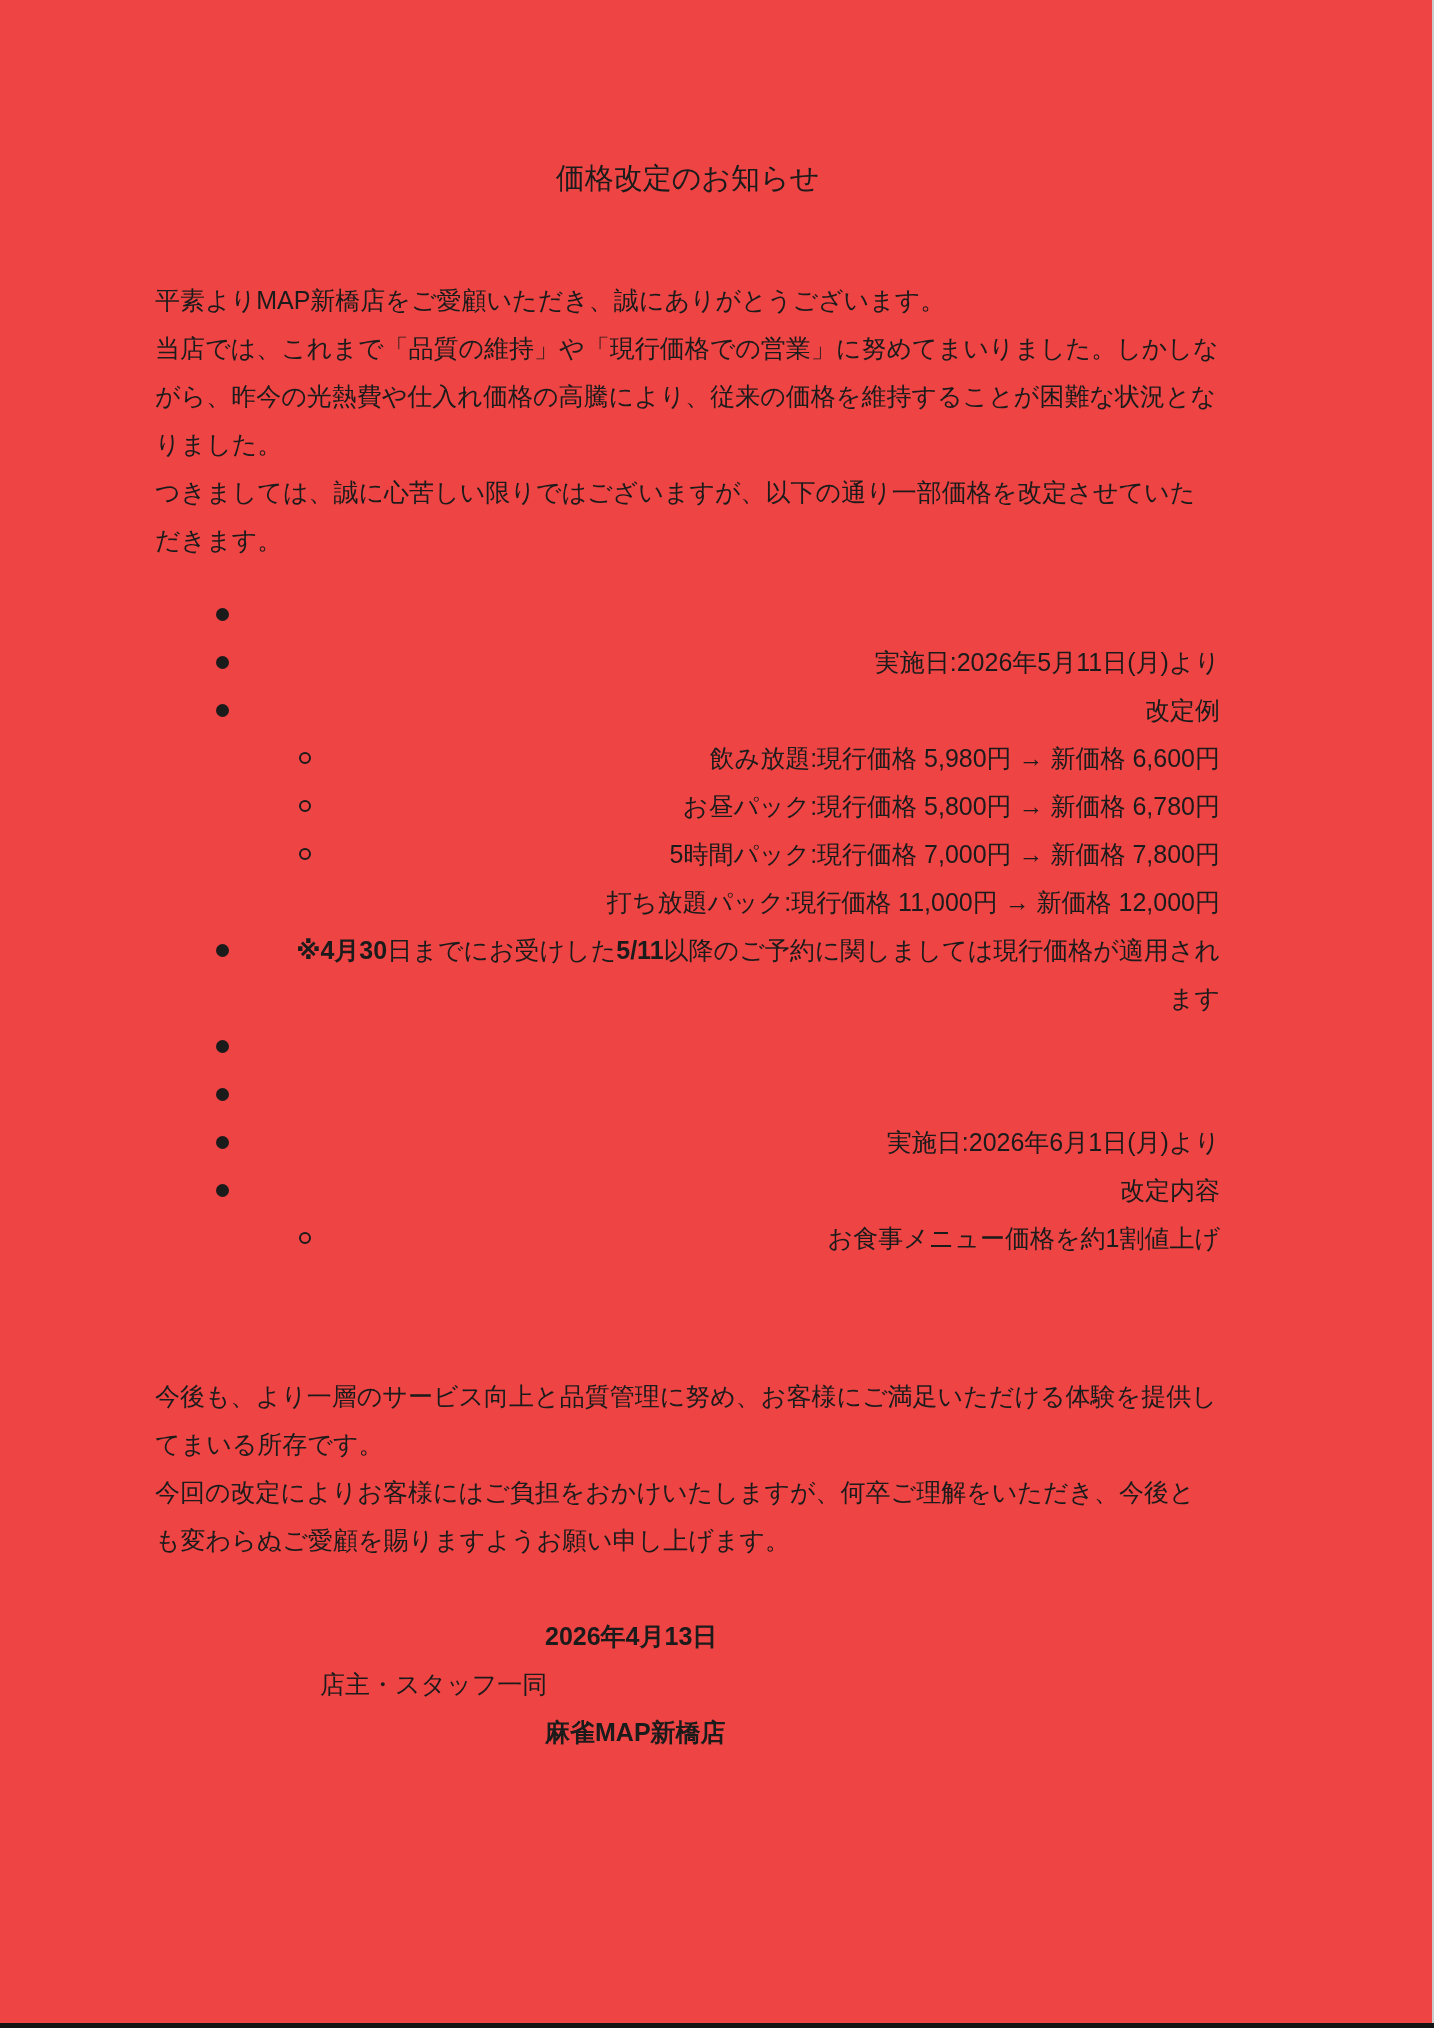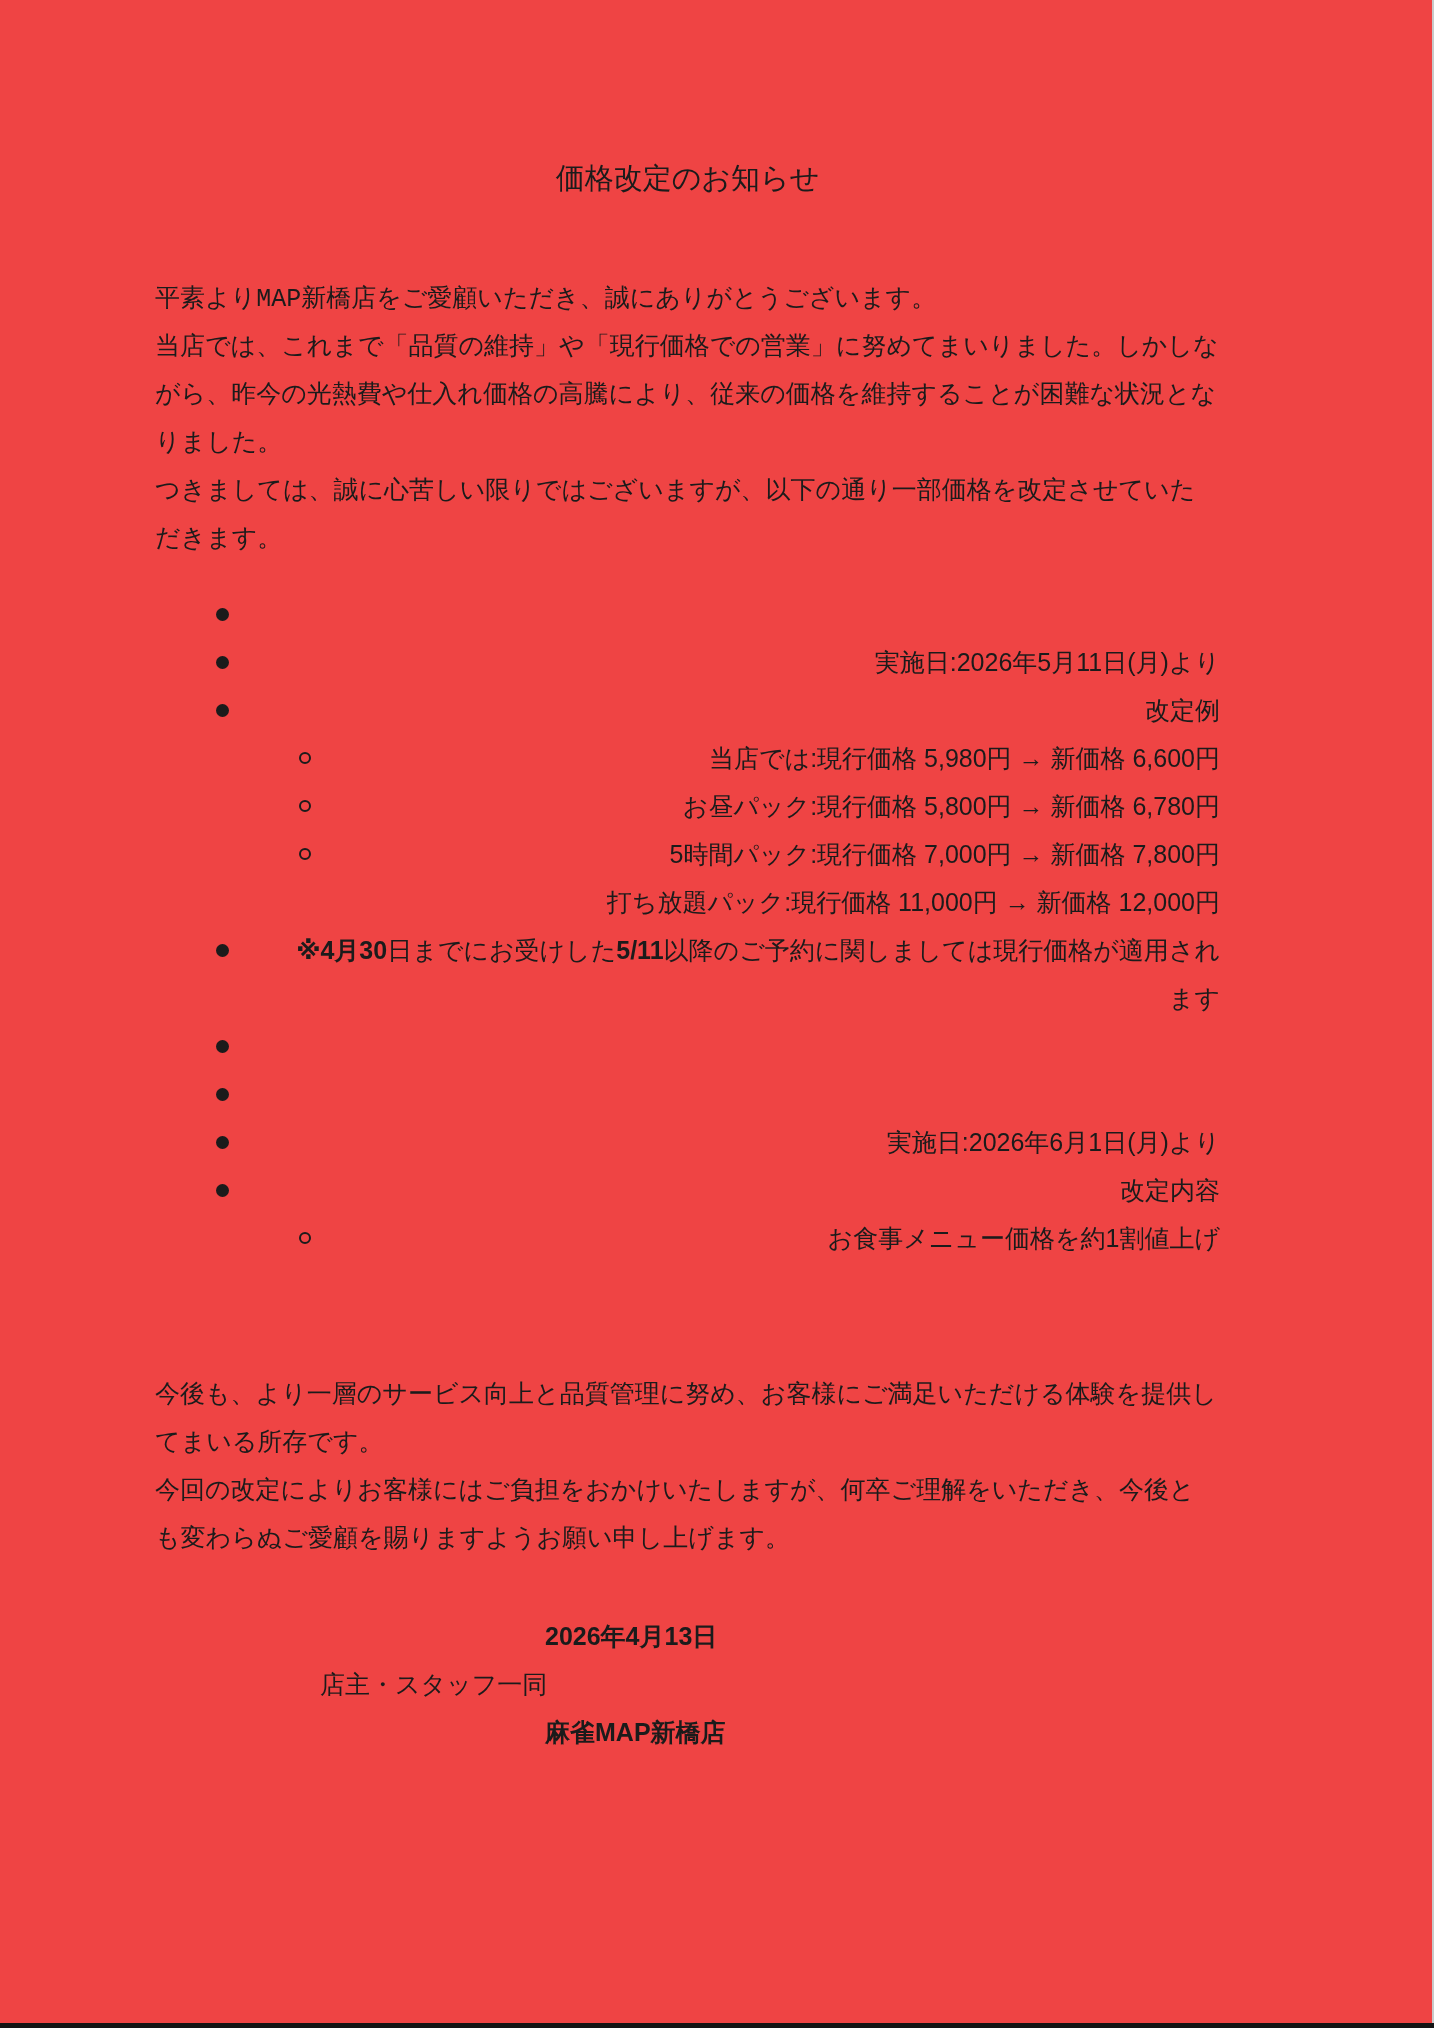--- a/index.html
+++ b/index.html
@@ -26,21 +26,20 @@
     font-size: 29px;
     font-weight: 400;
     line-height: 52px;
   }
   .body-block { margin-top: 72px; }
   .para {
     margin: 0;
     font-size: 25px;
     line-height: 48px;
     text-align: left;
-    font-family: Liberation Mono, monospace;
   }
   .list-block { margin-top: 26px; }
   .li {
     display: flex;
     align-items: flex-start;
     font-size: 25px;
     line-height: 48px;
     min-height: 48px;
   }
   .li .marker {
@@ -123,21 +122,21 @@
         <div class="li l1">
           <span class="marker">
             <span class="dot"></span>
           </span>
           <span class="txt">改定例</span>
         </div>
         <div class="li l2">
           <span class="marker">
             <span class="ring"></span>
           </span>
-          <span class="txt">当店では:現行価格 5,980円 → 新価格 6,600円</span>
+          <span class="txt">飲み放題:現行価格 5,980円 → 新価格 6,600円</span>
         </div>
         <div class="li l2">
           <span class="marker">
             <span class="ring"></span>
           </span>
           <span class="txt">お昼パック:現行価格 5,800円 → 新価格 6,780円</span>
         </div>
         <div class="li l2">
           <span class="marker">
             <span class="ring"></span>

